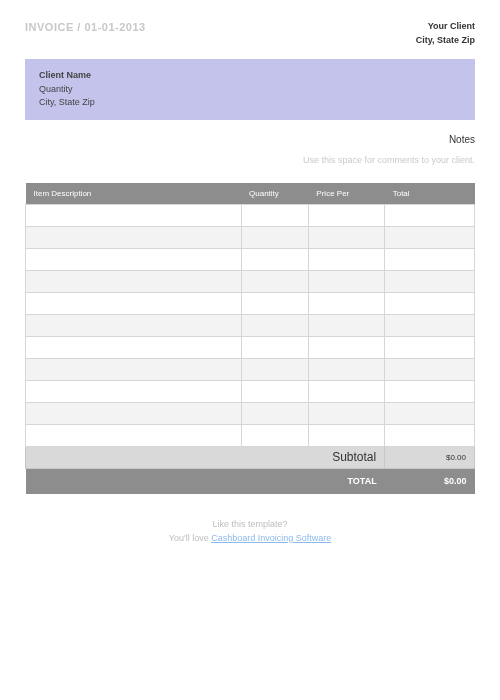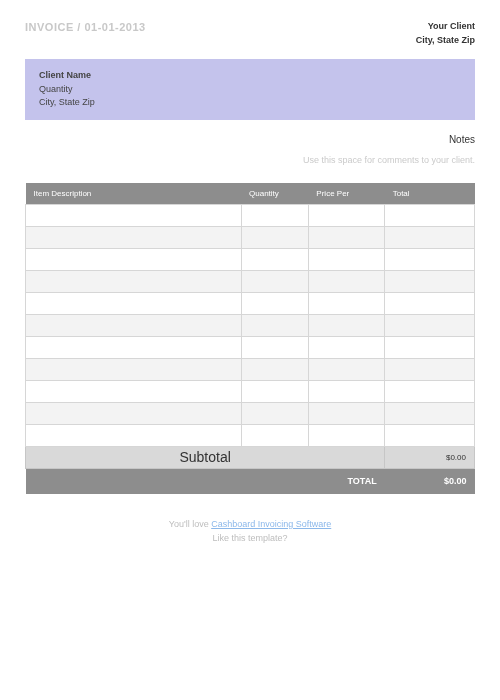--- a/index.html
+++ b/index.html
@@ -23,21 +23,21 @@
 .table { width: 100%; border-collapse: collapse; border-radius: 14px; }
 .table th { background: #8d8d8d; color: #fff; font-size: 8px; font-weight: 500; padding: 6px 8px; text-align: left; }
 .table th:first-child { text-align: left; width: 48%; }
 .table th:nth-child(2) { width: 15%; }
 .table th:nth-child(3) { width: 17%; }
 .table th:nth-child(4) { width: 20%; }
 .table td { border: 1px solid #d6d6d6; height: 22px; font-size: 9px; padding: 0 8px; text-align: right; }
 .table td:first-child { text-align: left; }
 .table tr.alt td { background: #f3f3f3; }
 .table tr.subtotal td { background: #d9d9d9; border-color: #c6c6c6; }
-.table tr.subtotal .lbl { text-align: center; font-size: 14px; }
+.table tr.subtotal .lbl { text-align: right; font-size: 12px; }
 .table tr.subtotal .val { font-size: 8px; }
 .table tr.total td { background: #8d8d8d; color: #fff; border: none; font-weight: 600; font-size: 9px; height: 26px; }
 .footer { text-align: center; margin-top: 24px; font-size: 9px; color: #bdbdbd; line-height: 1.5; }
 .footer a { color: #8cb8ea; text-decoration: underline; }
 </style>
 </head>
 <body>
 
 <div class="header">
   <div class="company-block">
@@ -145,17 +145,17 @@
       <td class="val">$0.00</td>
     </tr>
     <tr class="total">
       <td colspan="3" style="text-align:right;">TOTAL</td>
       <td>$0.00</td>
     </tr>
   </tbody>
 </table>
 
 <div class="footer">
+  <div>Like this template?</div>
   <div>
     <span>You'll love </span><a href="#">Cashboard Invoicing Software</a>
   </div>
-  <div>Like this template?</div>
 </div>
 
 </body></html>

